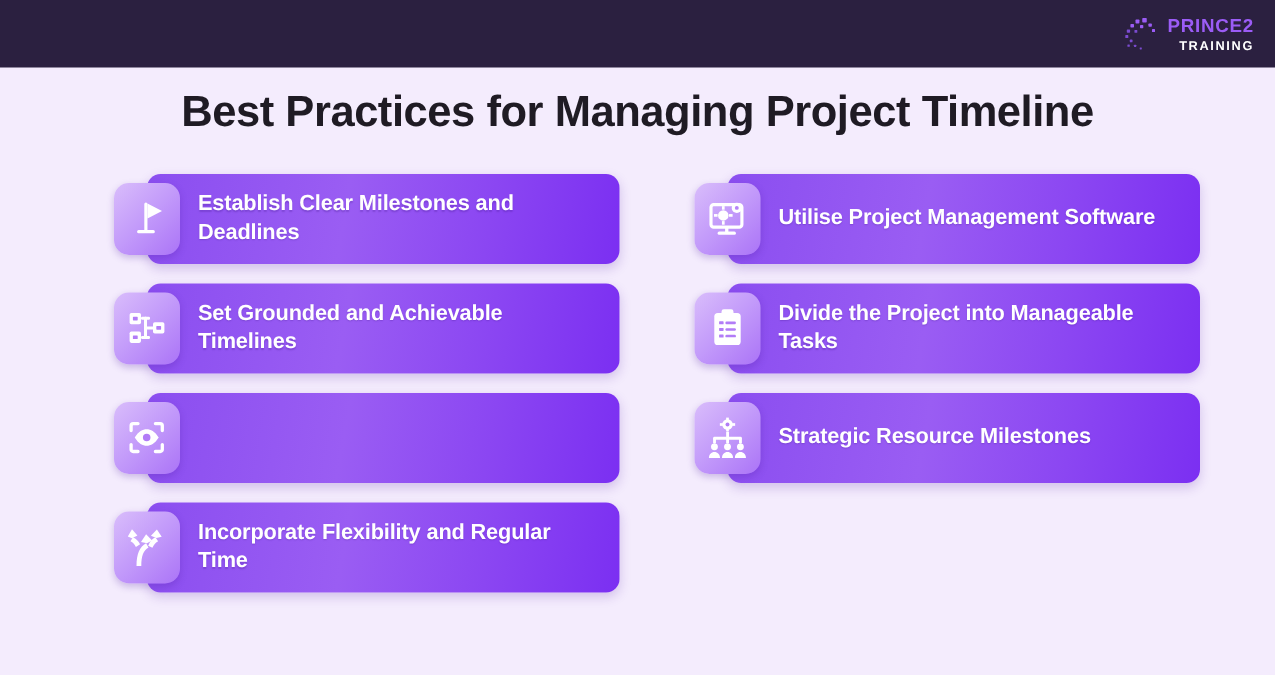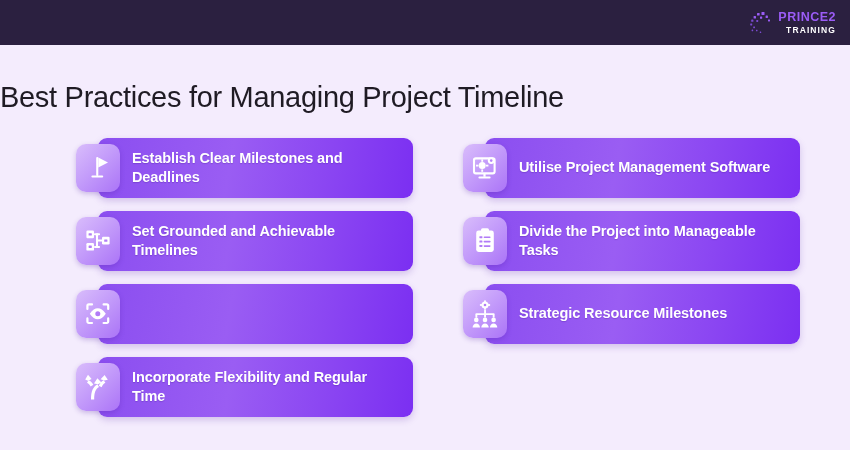--- a/index.html
+++ b/index.html
@@ -27,26 +27,26 @@
     font-size:12.5px; font-weight:700; color:#9b5cf6;
     letter-spacing:.5px;
   }
   #logo-sub {
     font-size:8.5px; font-weight:700; color:#ffffff;
     letter-spacing:1.1px; text-align:right; margin-top:2px;
   }
 
   
   #page-title {
-    text-align:left;
+    text-align:center;
     font-size:29px;
-    font-weight:400;
+    font-weight:700;
     color:#1f1b24;
     letter-spacing:-0.3px;
-    margin-top:36px;
+    margin-top:14px;
   }
 
   
   #cards-grid {
     margin-top:24px;
     padding:0 50px 0 76px;
     display:grid;
     grid-template-columns:1fr 1fr;
     column-gap:50px;
     row-gap:13px;

